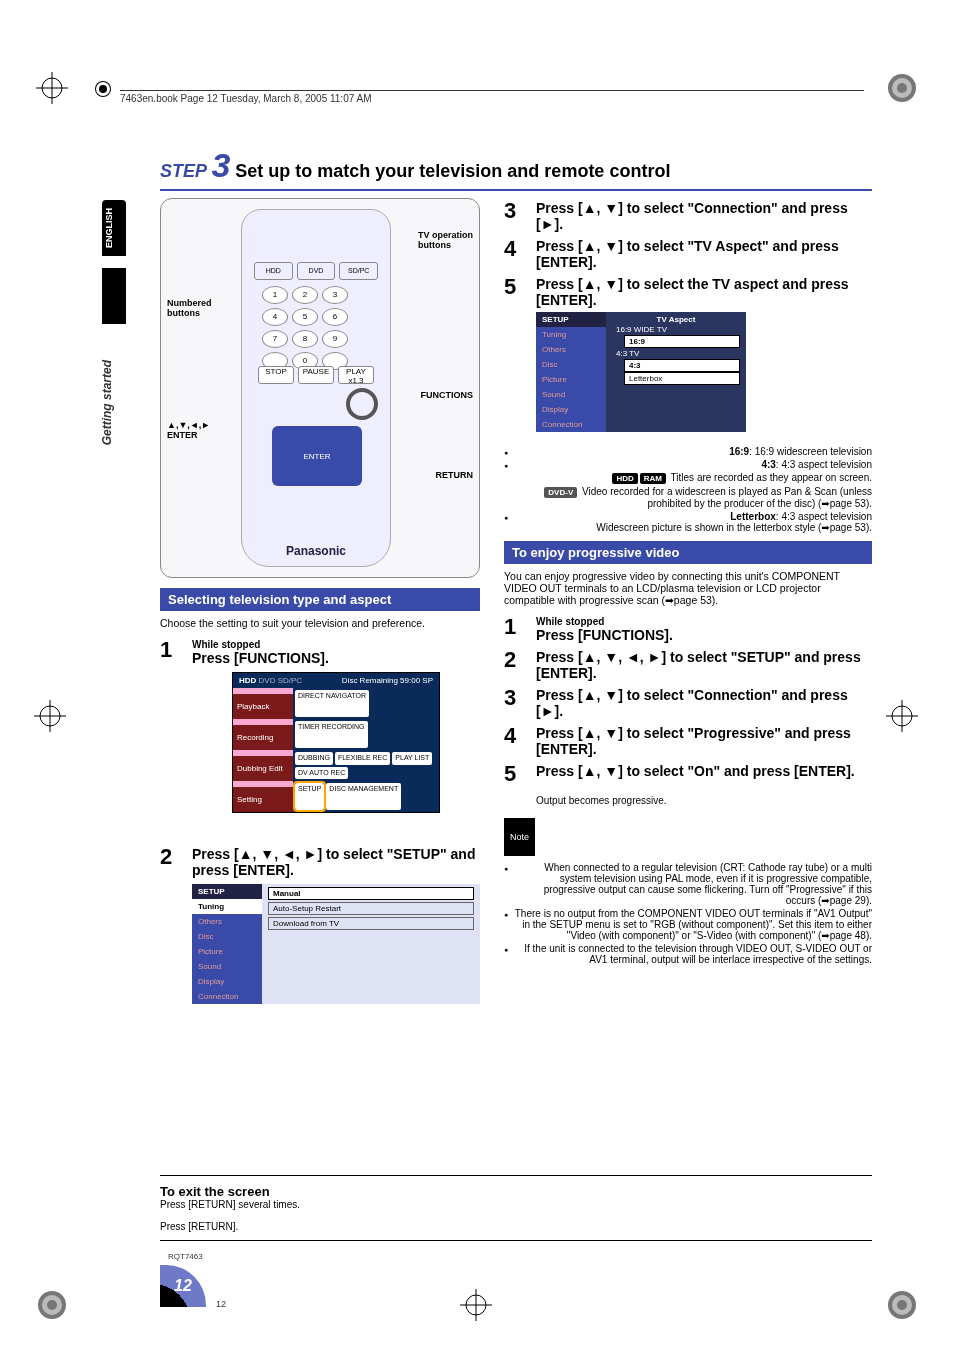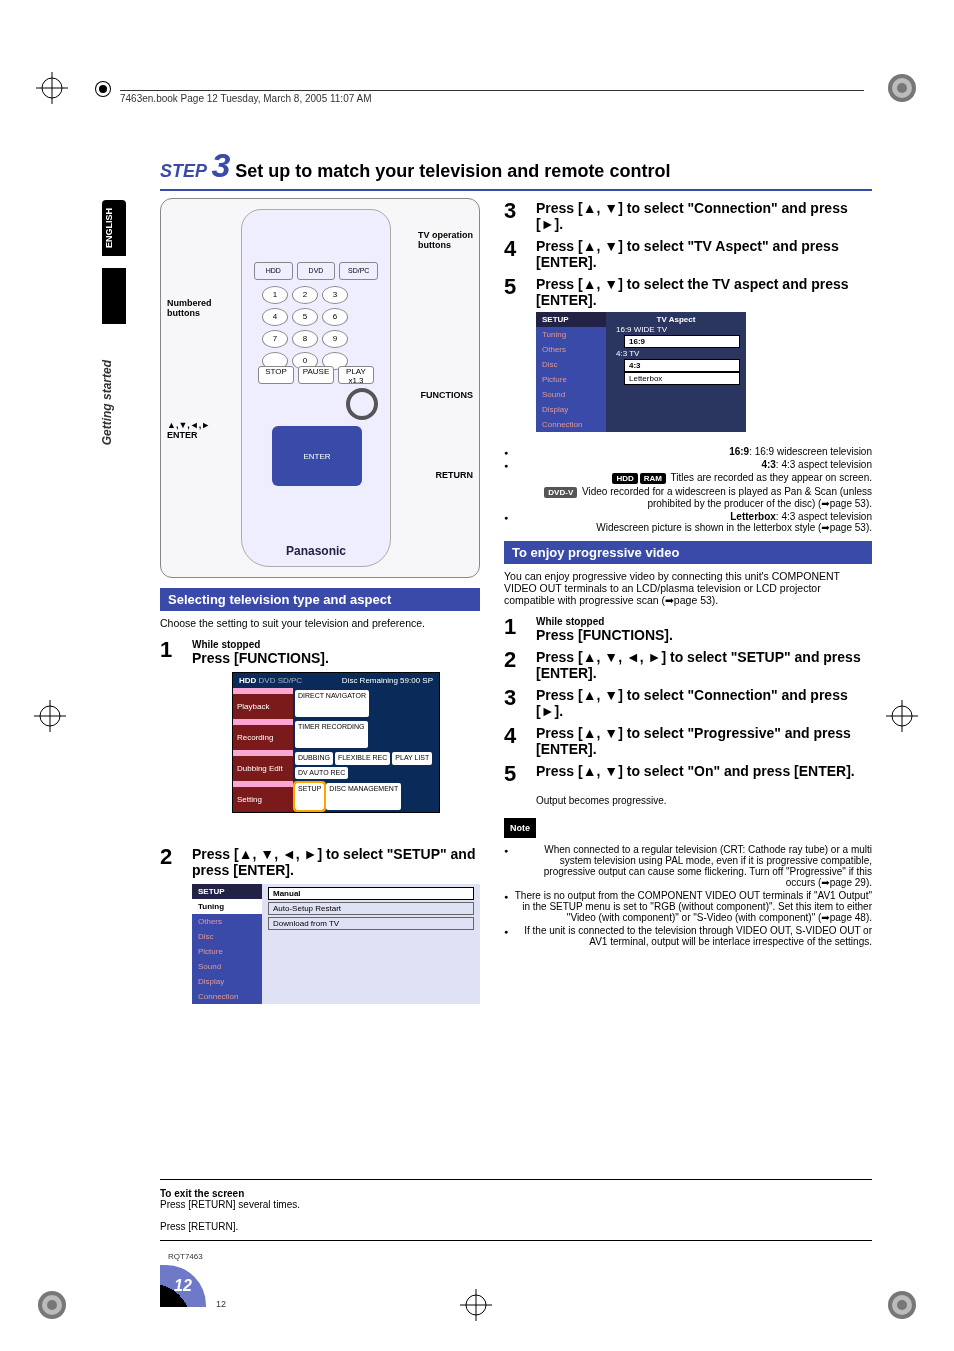--- a/index.html
+++ b/index.html
@@ -157,30 +157,30 @@
 
   ul.bullets { list-style:none; font-size:10px; margin:4px 0 8px; }
   ul.bullets li { padding-left: 10px; position:relative; margin:2px 0;text-align:right; }
   ul.bullets li::before { content: "●"; position:absolute; left:0; font-size:7px; top:3px; }
   ul.bullets li ul { list-style:none; margin-top:2px; }
   ul.bullets li ul li { padding-left:0; }
   ul.bullets li ul li::before { content:""; }
   .tag { display:inline-block; background:#000; color:#fff; font-size:8px; padding:1px 4px; border-radius:2px; margin-right:2px; font-weight:bold;}
   .tag.inv { background:#555; }
 
-  .note-lab { display:inline-block; background:#000; color:#fff; font-size:9px; padding:5px 6px; font-weight:bold; margin:6px 0 2px;}
+  .note-lab { display:inline-block; background:#000; color:#fff; font-size:9px; padding:14px 6px; font-weight:normal; margin:6px 0 2px;}
 
   .exit-box {
     margin-top: 120px;
     border-top: 1px solid #000;
     border-bottom: 1px solid #000;
     padding: 8px 0;
     font-size: 10px;
   }
-  .exit-box strong { display:block; font-size:10px; }
+  .exit-box strong { display:block; font-size:13px; }
 
   .footer {
     position: absolute;
     left: 60px; bottom: 4px;
     font-size: 9px; color:#333;
   }
   .page-badge {
     position:absolute; left: 0; bottom: 0;
     width: 46px; height: 42px;
     background: radial-gradient(circle at -20% 140%, #000 0%, #000 50%, #6e79c7 50%, #6e79c7 100%);

